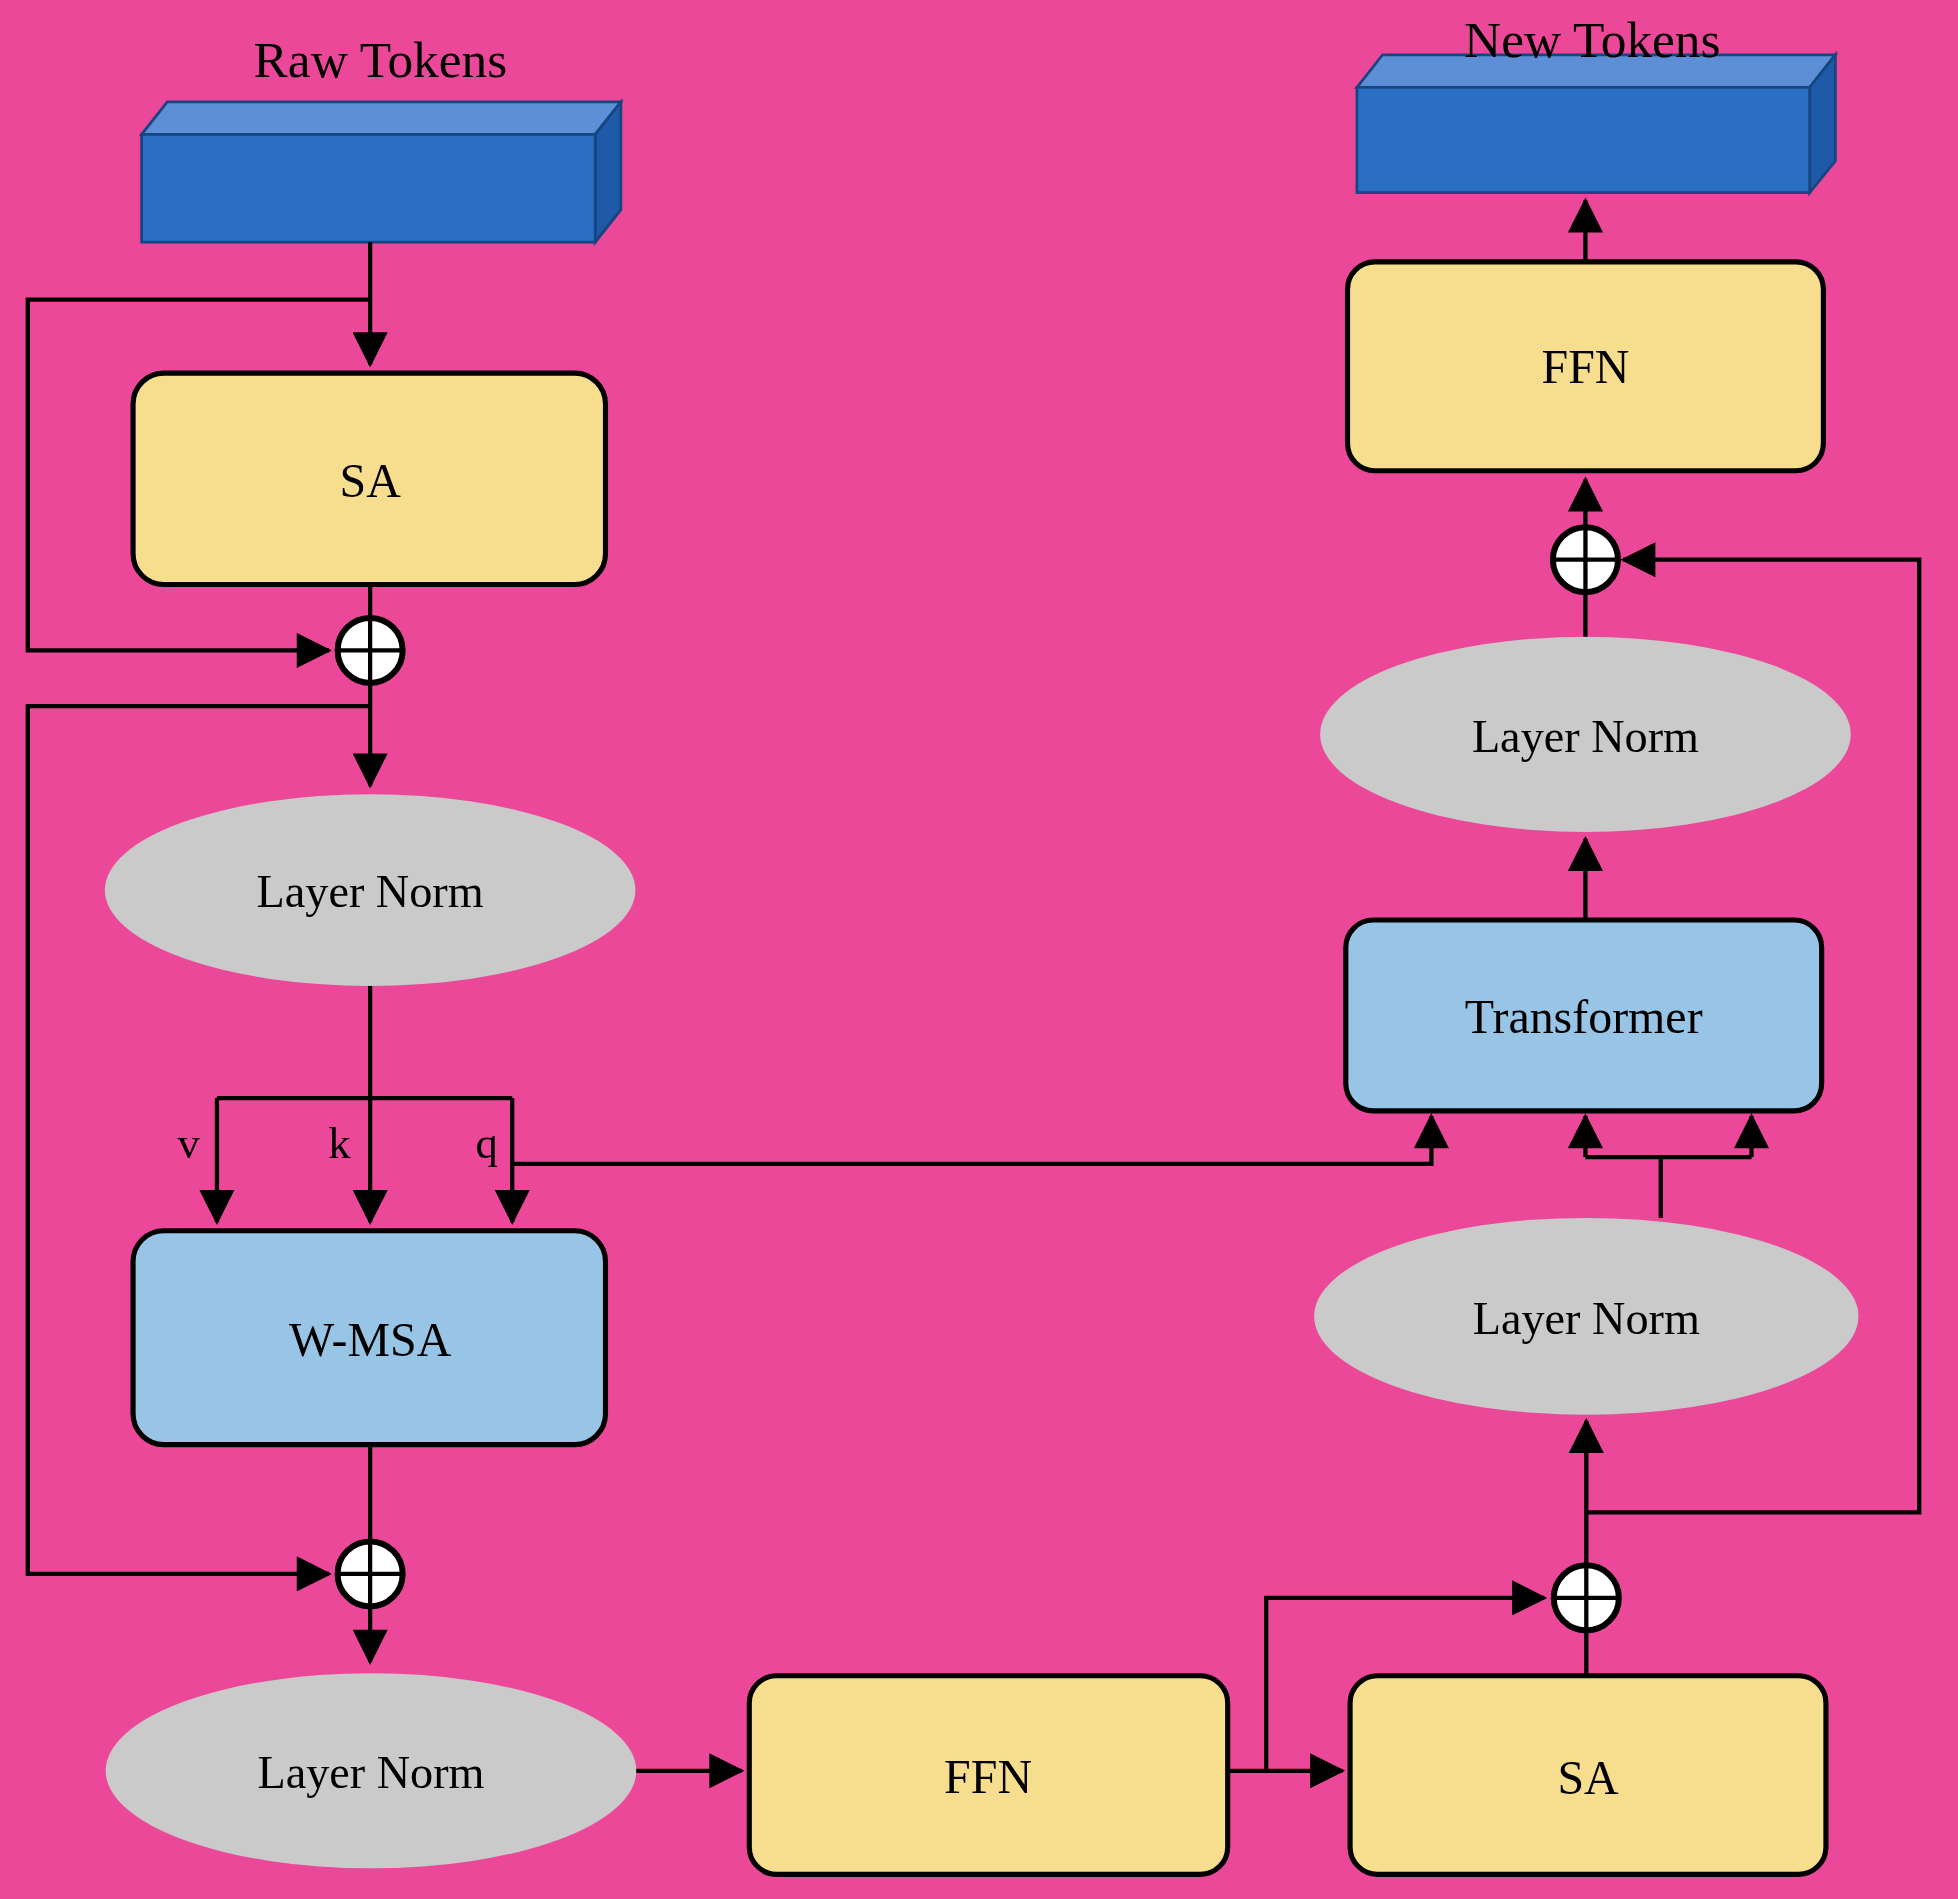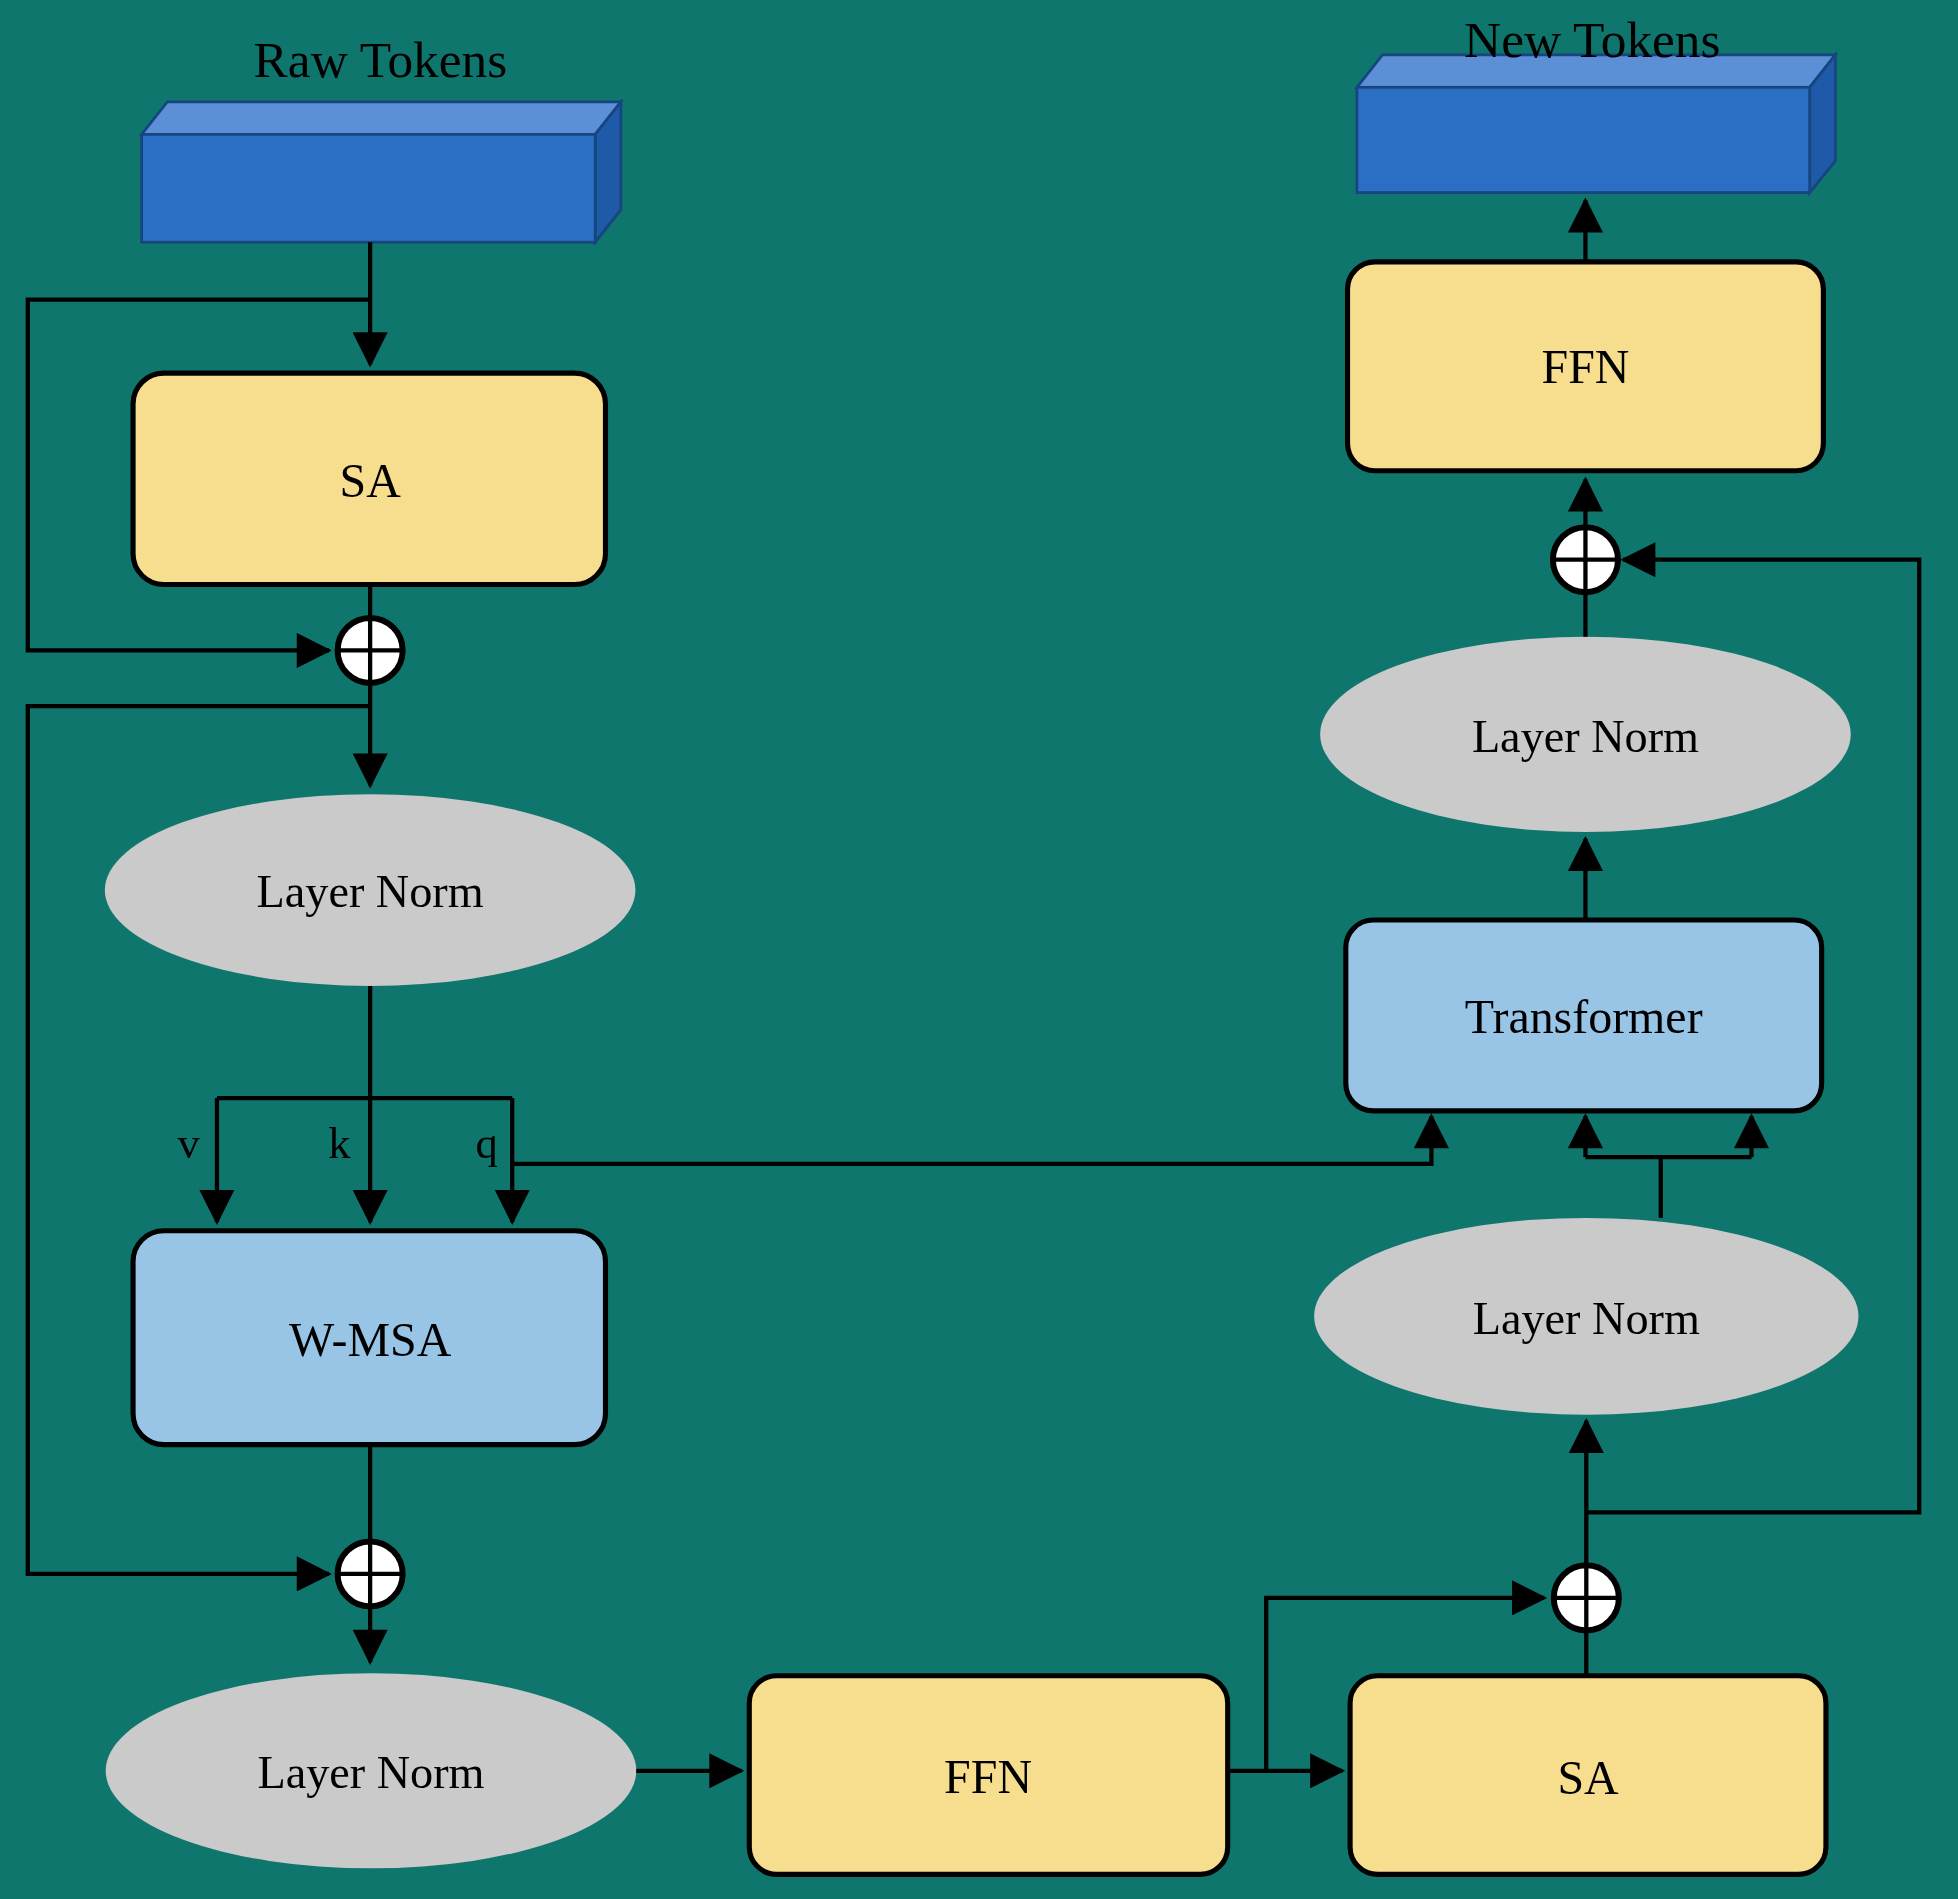--- a/index.html
+++ b/index.html
@@ -1,16 +1,16 @@
 <!DOCTYPE html>
 <html style="font-size:13.7px"><head>
 <meta charset="utf-8">
 <style>
   html,body{margin:0;padding:0;background:#ffffff;}
-  .stage{width:1959px;height:1900px;background:#0f766e;}
+  .stage{width:1959px;height:1900px;background:#ec4899;}
   svg{display:block;}
   text{font-family:"Liberation Serif","DejaVu Serif",serif;fill:#000;}
   .title{font-size:30px;}
   .blk-lbl{font-size:28px;}
   .ln-lbl{font-size:27px;}
   .vkq-lbl{font-size:26px;}
   .edge{fill:none;stroke:#000;stroke-width:2.5;}
   .blkbox{stroke:#000;stroke-width:3;}
   .tok{stroke:#16457F;stroke-width:1.6;}
   .oplus-ring{fill:#fff;stroke:#000;stroke-width:3.5;}

